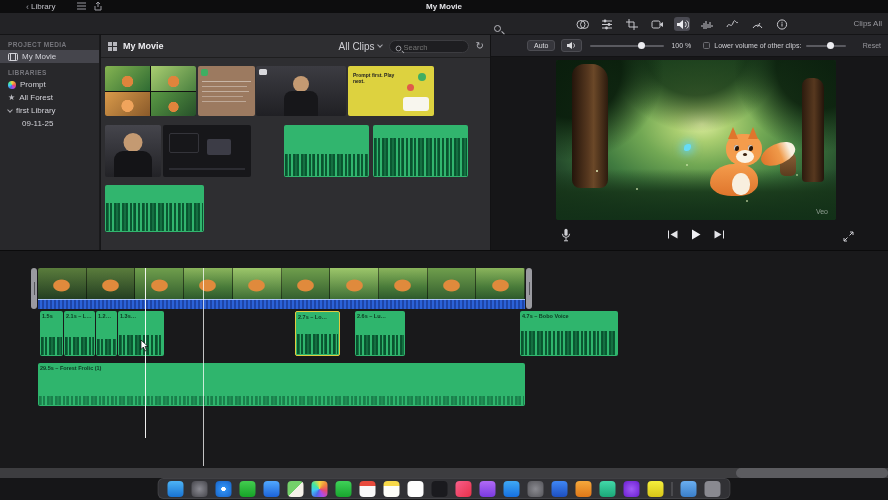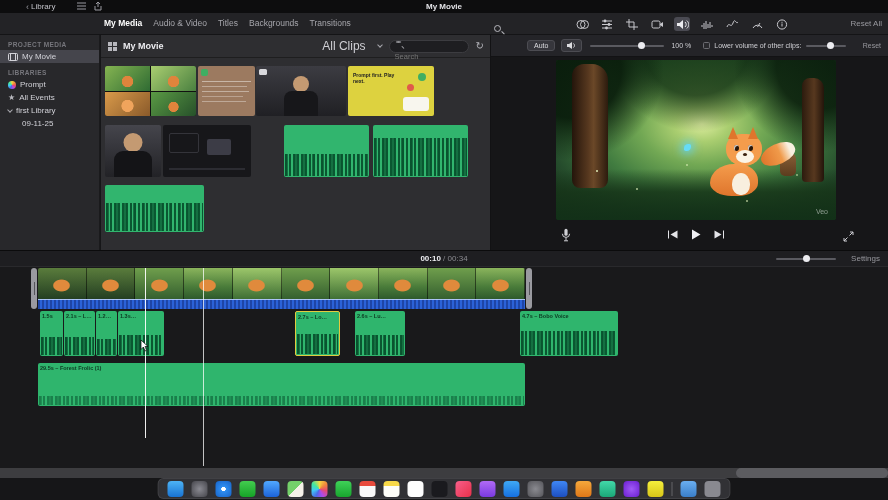--- a/index.html
+++ b/index.html
@@ -33,22 +33,22 @@
   .sb-item .ind{width:10px;}
   .pinwheel{width:8px;height:8px;border-radius:50%;background:conic-gradient(#f5d742,#f08a3c,#e84a6f,#b04ae8,#4a6ae8,#42c8f5,#42e8a0,#f5d742);}
   .star{font-size:8px;color:#b8b8be;line-height:8px;}
   .chevdown{width:4px;height:4px;border-right:1.2px solid #a8a8ae;border-bottom:1.2px solid #a8a8ae;transform:rotate(45deg);margin-top:-2px;}
 
   
   .browser{position:absolute;left:101px;top:35px;width:389px;height:215px;background:#2e2e31;}
   .br-head{position:absolute;left:0;top:0;width:100%;height:23px;display:flex;align-items:center;border-bottom:1px solid rgba(0,0,0,.35);}
   .br-title{font-size:9px;font-weight:bold;color:#ececf0;margin-left:6px;}
   .br-right{position:absolute;right:6px;display:flex;align-items:center;gap:7px;}
-  .allclips{display:flex;align-items:center;gap:12px;font-size:12px;color:#cfcfd4;}
-  .searchbox{display:flex;align-items:flex-start;gap:9px;width:80px;height:13px;background:#1e1e21;border:1px solid #3c3c40;border-radius:7px;padding:0 5px;flex-direction:column;}
+  .allclips{display:flex;align-items:center;gap:3px;font-size:10px;color:#cfcfd4;}
+  .searchbox{display:flex;align-items:flex-end;gap:2px;width:80px;height:13px;background:#1e1e21;border:1px solid #3c3c40;border-radius:7px;padding:0 5px;}
   .searchbox input{flex:1;min-width:0;background:transparent;border:none;outline:none;font-size:7.5px;color:#bbb;padding:0;}
   .refresh{font-size:10px;color:#b2b2b8;line-height:10px;}
   .thumb{position:absolute;border-radius:2px;overflow:hidden;background:#3a3a3e;}
   .fox-cell{position:relative;}
   .wave{position:absolute;left:1px;right:1px;bottom:1px;background:repeating-linear-gradient(90deg,rgba(8,82,46,.95) 0 2px,rgba(8,82,46,0) 2px 4px),repeating-linear-gradient(90deg,rgba(8,82,46,.7) 0 3px,rgba(8,82,46,0) 3px 9px);}
   .greenclip{background:#31b56e;}
 
   
   .inspector{position:absolute;left:490px;top:35px;width:398px;height:215px;background:#1c1c1f;border-left:1px solid #121214;}
   .vol-row{position:absolute;left:0;top:0;width:100%;height:22px;background:#242428;border-bottom:1px solid #121214;display:flex;align-items:center;font-size:7px;color:#cfcfd4;}
@@ -146,27 +146,20 @@
       <span>
         <svg width="8" height="9" viewBox="0 0 8 9">
             <path d="M4 0v5M2 2l2-2 2 2M1 4v4h6V4" stroke="#9a9aa0" stroke-width="1" fill="none"></path>
           </svg>
       </span>
     </div>
     <div class="tb-title">My Movie</div>
   </div>
 
   <div class="tabbar">
-    <div class="tabs">
-      <span class="tab active">My Media</span>
-      <span class="tab">Audio &amp; Video</span>
-      <span class="tab">Titles</span>
-      <span class="tab">Backgrounds</span>
-      <span class="tab">Transitions</span>
-    </div>
 
     <span class="mag-left"><span class="mag"></span></span>
 
     <div class="adj-icons">
       <span class="adj-ic">
         <svg width="13" height="11" viewBox="0 0 13 11">
             <circle cx="5" cy="5.5" r="4" stroke="#c9c9ce" fill="none"></circle>
             <circle cx="8.5" cy="5.5" r="4" stroke="#c9c9ce" fill="none"></circle>
           </svg>
       </span>
@@ -212,42 +205,42 @@
           </svg>
       </span>
       <span class="adj-ic">
         <svg width="12" height="11" viewBox="0 0 12 11">
             <circle cx="6" cy="5.5" r="4.6" stroke="#c9c9ce" fill="none"></circle>
             <path d="M6 4.5v3M6 2.8v1" stroke="#c9c9ce"></path>
           </svg>
       </span>
     </div>
 
-    <span class="resetall">Reset All</span>
+    <span class="resetall">Clips All</span>
   </div>
 
   <div class="sidebar">
     <div class="sb-head">PROJECT MEDIA</div>
     <div class="sb-item sel">
       <span>
         <svg width="10" height="8" viewBox="0 0 10 8">
             <rect x=".5" y=".5" width="9" height="7" rx="1" stroke="#d2d2d8" fill="none"></rect>
             <path d="M2.5 .5v7M7.5 .5v7" stroke="#d2d2d8"></path>
           </svg>
       </span>
       <span>My Movie</span>
     </div>
     <div class="sb-head">LIBRARIES</div>
     <div class="sb-item">
       <span class="pinwheel"></span>
       <span>Prompt</span>
     </div>
     <div class="sb-item">
       <span class="star">★</span>
-      <span>All Events</span>
+      <span>All Forest</span>
     </div>
     <div class="sb-item">
       <span class="chevdown"></span>
       <span>first Library</span>
     </div>
     <div class="sb-item">
       <span class="ind"></span>
       <span>09-11-25</span>
     </div>
   </div>
@@ -396,29 +389,20 @@
         <span class="fsbtn">
           <svg width="11" height="11" viewBox="0 0 11 11">
               <path d="M6.5 4.5L10 1M10 1H7M10 1v3M4.5 6.5L1 10M1 10h3M1 10V7" stroke="#cfcfd4" fill="none"></path>
             </svg>
         </span>
       </div>
     </div>
   </div>
 
   <div class="timeline">
-    <div class="ruler">
-      <span class="timedisp">
-        <span class="t-cur">00:10</span><span class="t-tot"> / 00:34</span>
-      </span>
-      <span class="zoomslider slider">
-          <span class="knob" style="left:27px"></span>
-        </span>
-      <span class="tl-settings">Settings</span>
-    </div>
 
     <span class="trim" style="left:31px"></span>
     <span class="trim" style="left:526px"></span>
 
     <div class="vtrack">
       <div class="vframe"></div>
       <div class="vframe"></div>
       <div class="vframe"></div>
       <div class="vframe"></div>
       <div class="vframe"></div>

